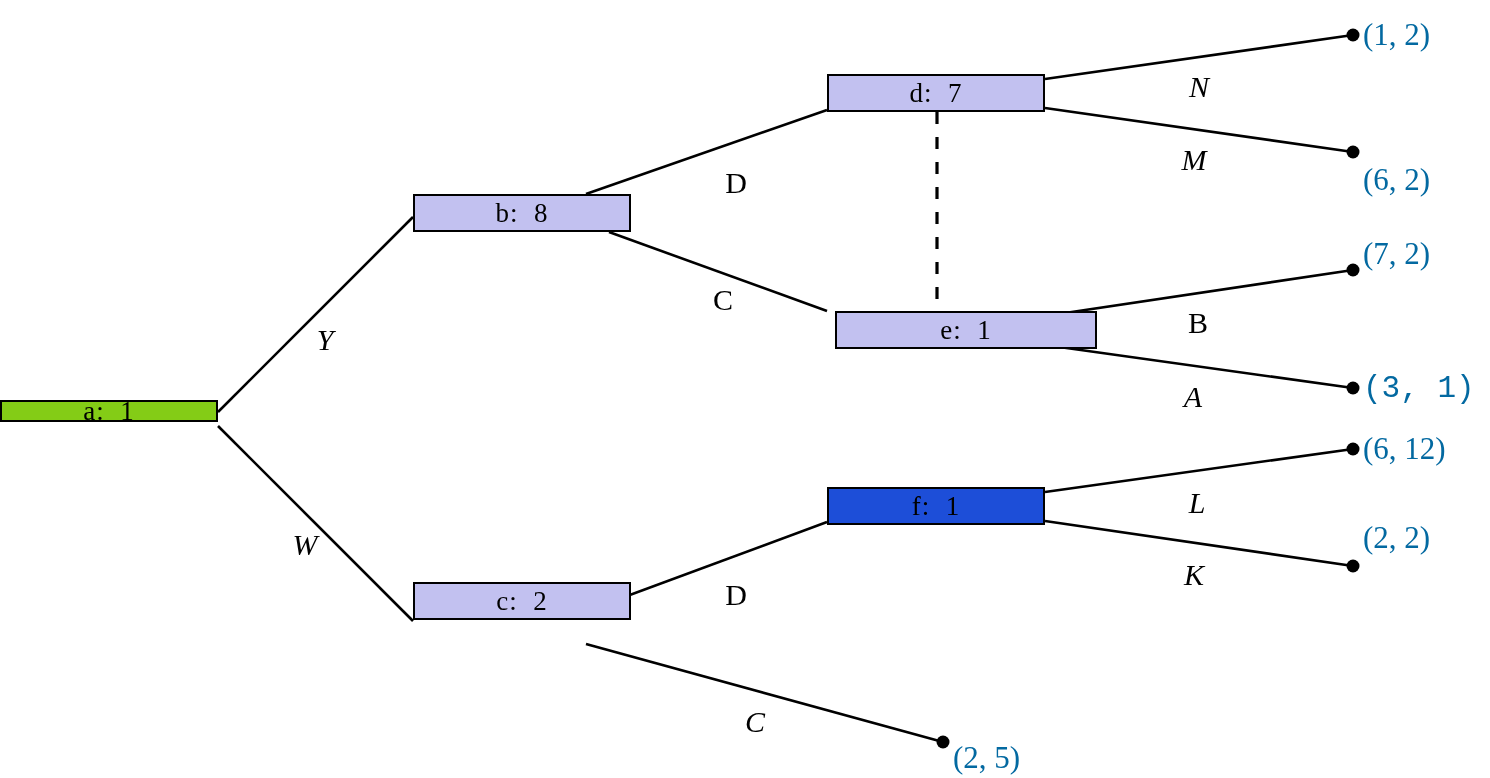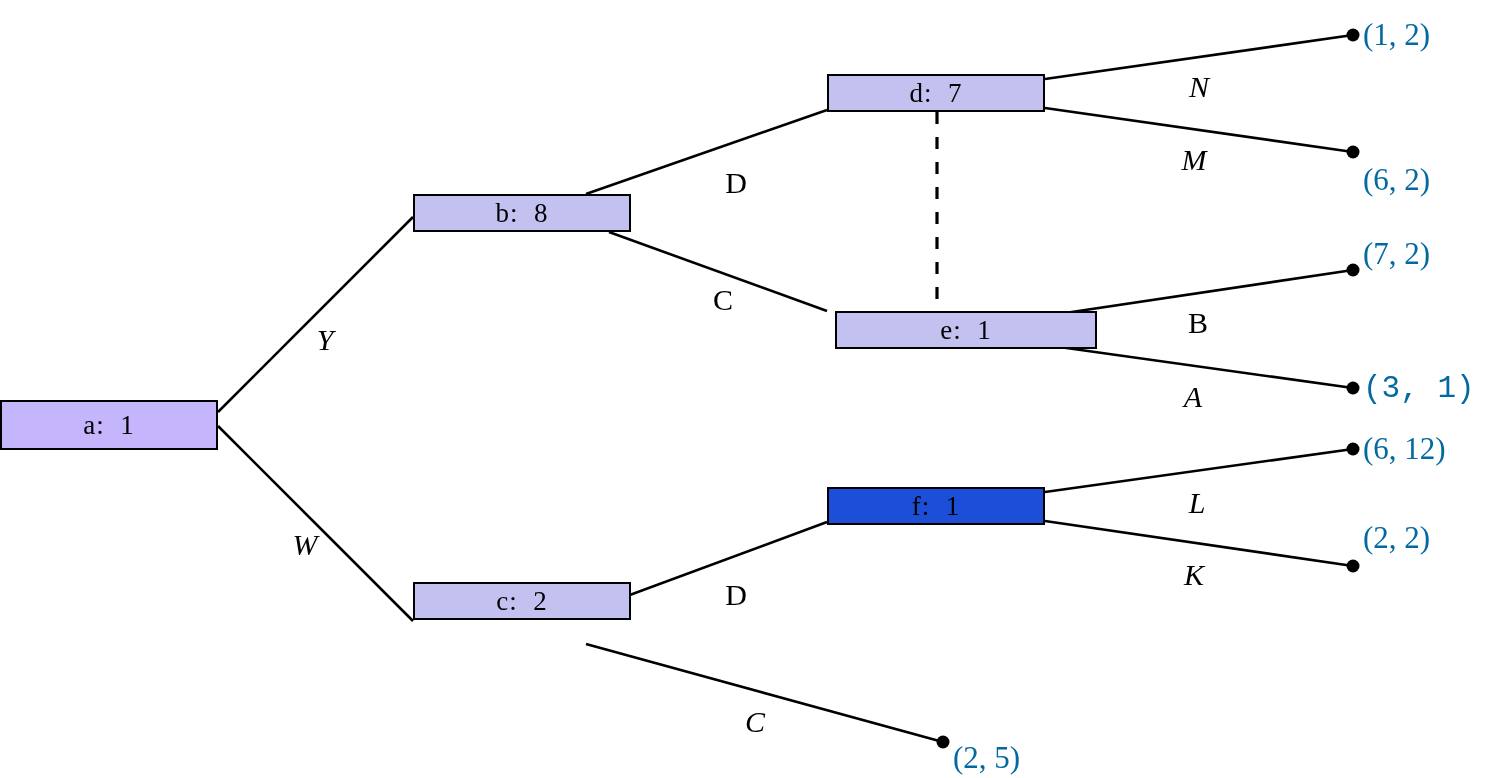--- a/index.html
+++ b/index.html
@@ -87,21 +87,21 @@
         <circle cx="1353" cy="35" r="6.5" fill="#000000"></circle>
         <circle cx="1353" cy="152" r="6.5" fill="#000000"></circle>
         <circle cx="1353" cy="270" r="6.5" fill="#000000"></circle>
         <circle cx="1353" cy="388" r="6.5" fill="#000000"></circle>
         <circle cx="1353" cy="449" r="6.5" fill="#000000"></circle>
         <circle cx="1353" cy="566" r="6.5" fill="#000000"></circle>
         <circle cx="943" cy="742" r="6.5" fill="#000000"></circle>
       </g>
   </svg>
   <div id="nodes-layer">
-      <div class="node-box" style="left: 0px; top: 400px; width: 218px; height: 50px; background: #c4b5fd; border-color: rgb(0, 0, 0); align-items: center;"><span>a:  1</span></div>
+      <div class="node-box" style="left: 0px; top: 400px; width: 218px; height: 22px; background: #84cc16; border-color: rgb(0, 0, 0); align-items: center;"><span>a:  1</span></div>
       <div class="node-box" style="left: 413px; top: 194px; width: 218px; height: 38px; background: rgb(194, 193, 240); border-color: rgb(0, 0, 0);"><span>b:  8</span></div>
       <div class="node-box" style="left: 413px; top: 582px; width: 218px; height: 38px; background: rgb(194, 193, 240); border-color: rgb(0, 0, 0);"><span>c:  2</span></div>
       <div class="node-box" style="left: 827px; top: 74px; width: 218px; height: 38px; background: rgb(194, 193, 240); border-color: rgb(0, 0, 0);"><span>d:  7</span></div>
       <div class="node-box" style="left: 827px; top: 311px; width: 262px; height: 38px; background: rgb(194, 193, 240); border-color: rgb(0, 0, 0); margin-left: 8px;"><span>e:  1</span></div>
       <div class="node-box" style="left: 827px; top: 487px; width: 218px; height: 38px; background: #1d4ed8; border-color: rgb(0, 0, 0);"><span>f:  1</span></div>
     </div>
   <div id="labels-layer">
       <div class="edge-label italic" style="left: 325px; top: 340px;">Y</div>
       <div class="edge-label italic" style="left: 305px; top: 545px;">W</div>
       <div class="edge-label" style="left: 736px; top: 183px;">D</div>

